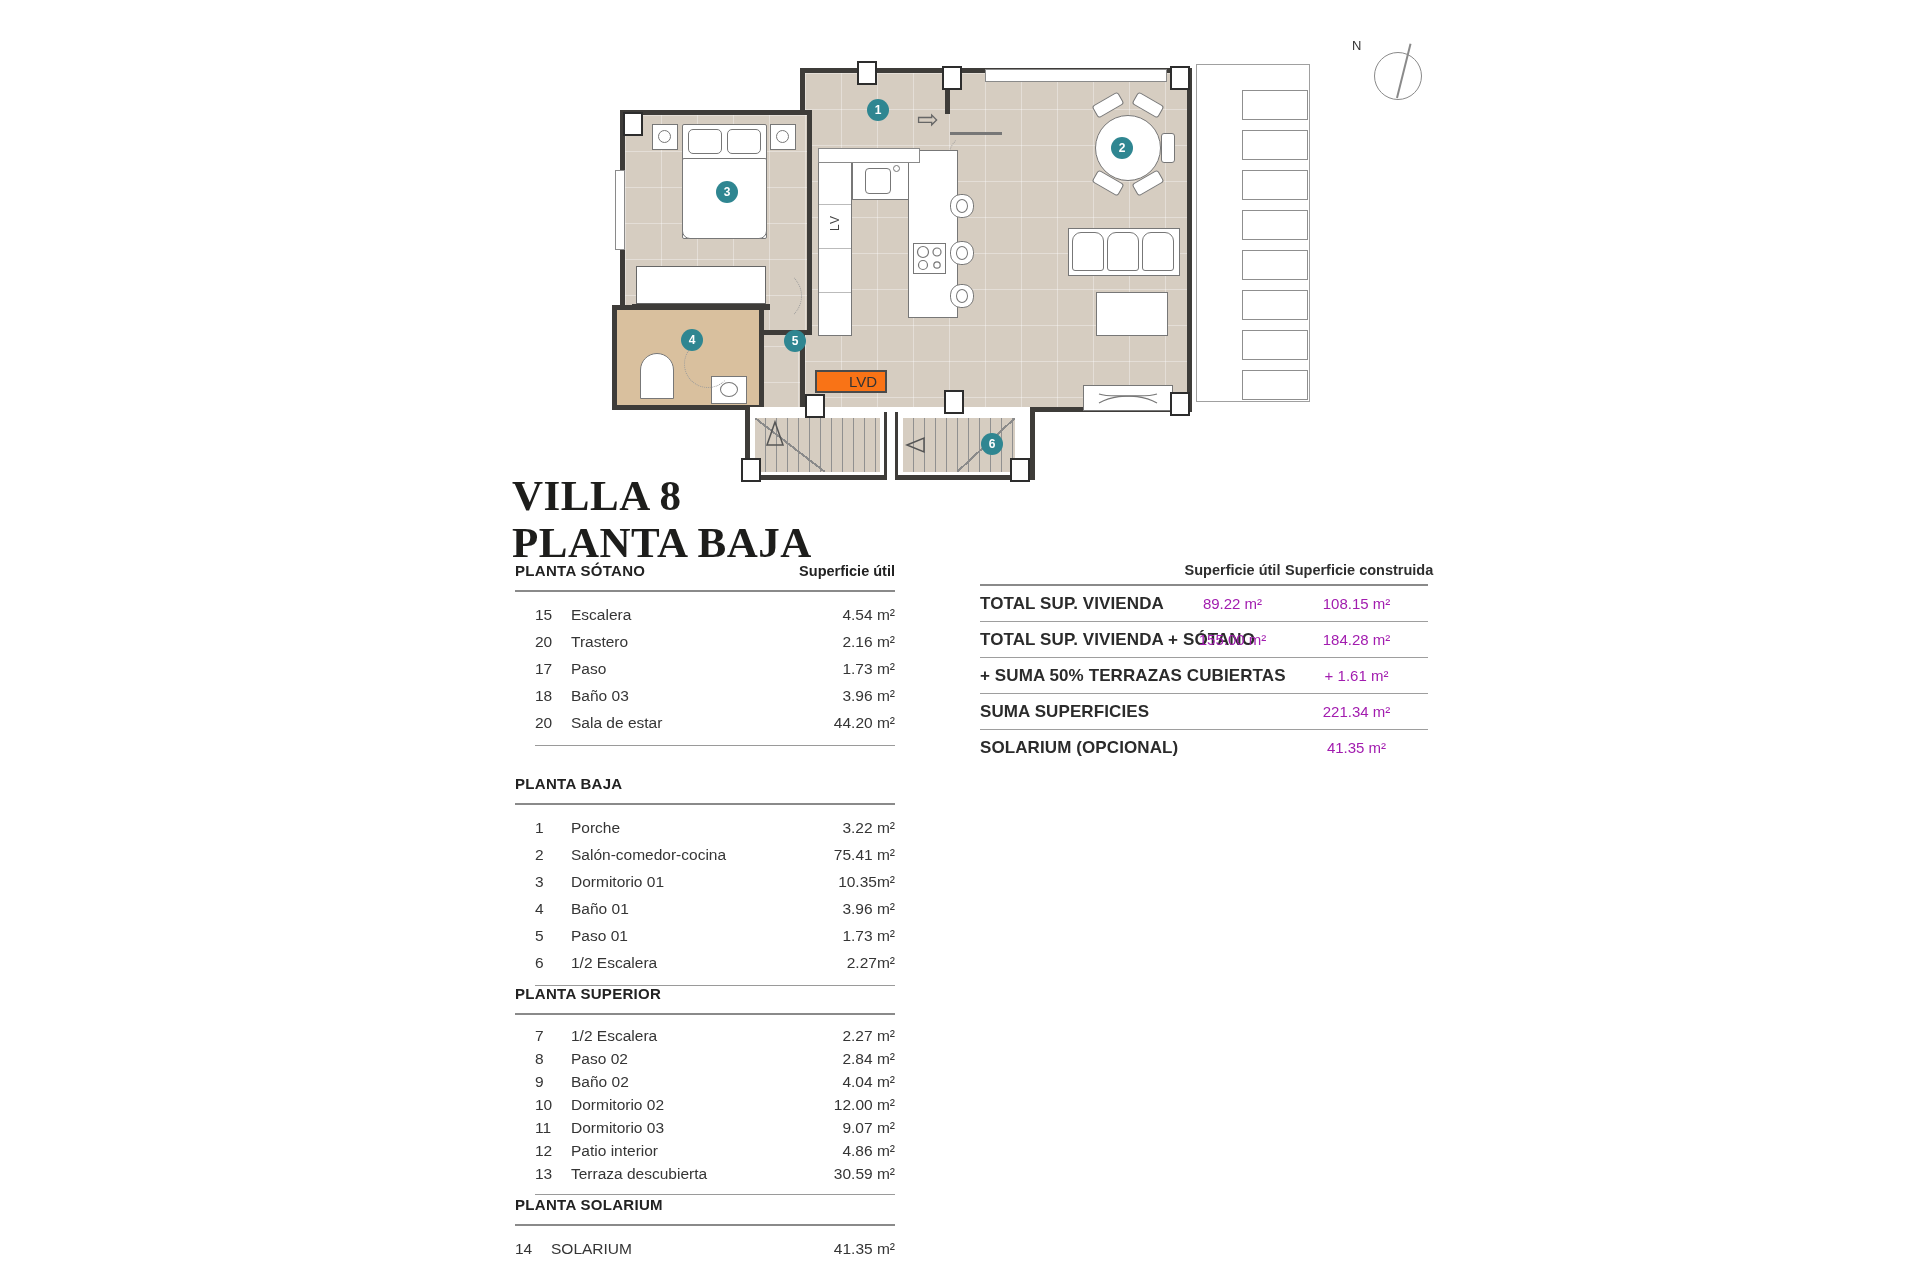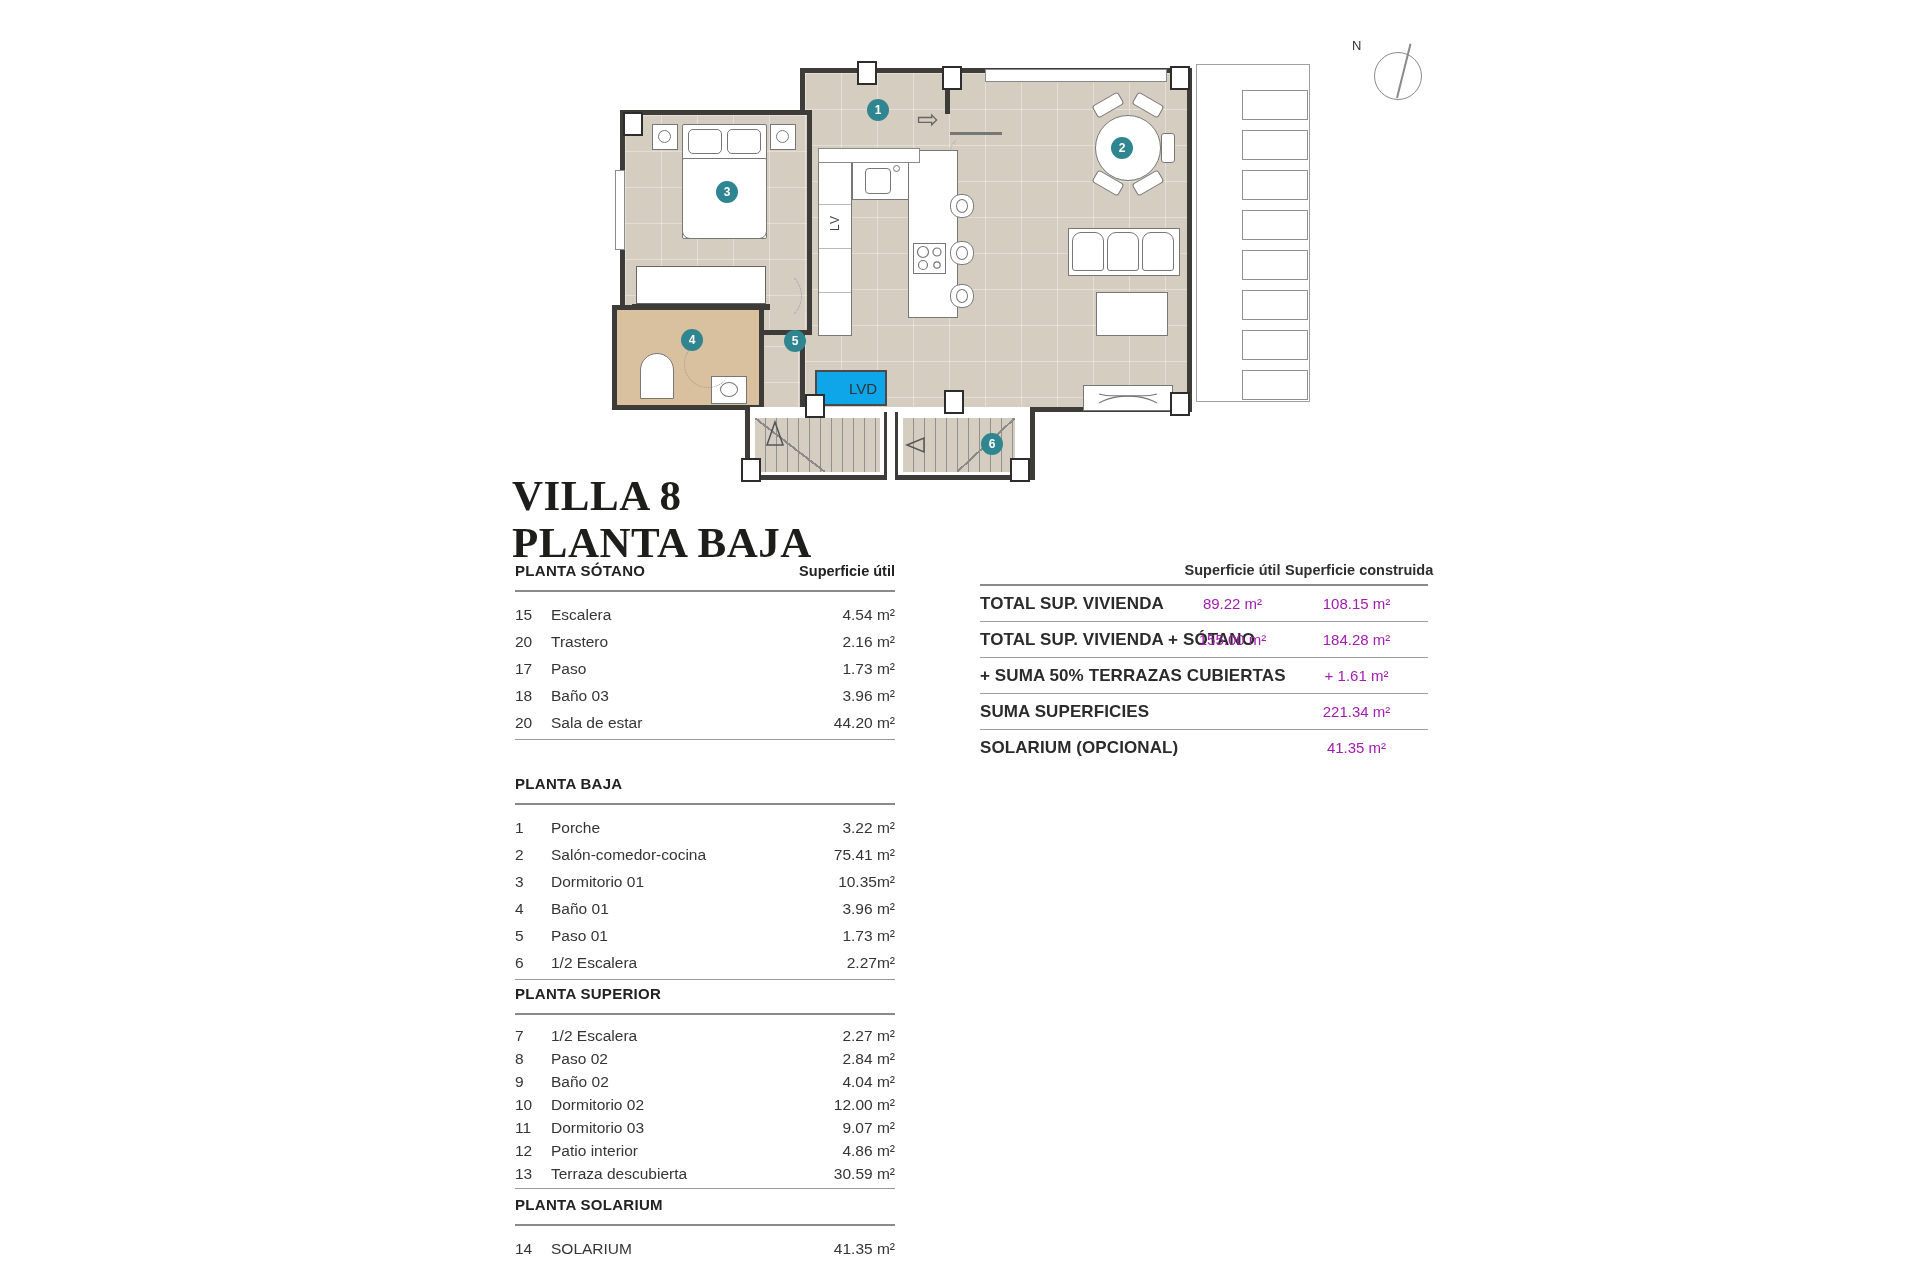--- a/index.html
+++ b/index.html
@@ -9,21 +9,21 @@
   
   #title{left:512px;top:472px;font-family:"Liberation Serif",serif;font-weight:700;
          font-size:43px;line-height:47px;color:#1d1d1b;letter-spacing:.5px;}
   
   .rt{left:515px;width:380px;}
   .rt-head{display:flex;justify-content:space-between;align-items:flex-end;
            border-bottom:2px solid #8a8a8a;padding-bottom:11px;}
   .rt-title{font-size:15px;font-weight:700;letter-spacing:.3px;color:#222;}
   .rt-valhead{font-size:14.5px;font-weight:700;color:#222;}
   .rt-rows{padding-top:9px;}
-  .rt-rows.lined{border-bottom:1.5px solid #9a9a9a;padding-bottom:3px;}
+  .rt-rows.lined{border-bottom:1.5px solid #9a9a9a;padding-bottom:9px;margin-left:20px;}
   .rt-row{display:grid;grid-template-columns:36px 1fr auto;height:27px;align-items:center;
           font-size:15.5px;color:#353535;}
   .rt-tight .rt-row{height:23px;}
   .rt-value{text-align:right;}
   
   #summary{left:980px;top:562px;width:448px;}
   .sm-head{display:grid;grid-template-columns:200px 105px 143px;padding-bottom:6px;
            border-bottom:2px solid #8a8a8a;}
   .sm-head span{font-size:14.5px;font-weight:700;text-align:center;white-space:nowrap;}
   .sm-row{display:grid;grid-template-columns:200px 105px 143px;height:35px;align-items:center;
@@ -171,21 +171,21 @@
     <div class="abs furn" style="left:484px;top:234px;width:72px;height:44px;"></div>
     <div class="abs furn" style="left:471px;top:327px;width:90px;height:26px;display:flex;align-items:center;justify-content:center;">
       <svg width="70" height="16" viewBox="0 0 70 16">
         <g fill="none" stroke="#777" stroke-width="1.2">
           <path d="M6,13 C28,1 50,9 64,4"></path>
             <path d="M64,13 C42,1 20,9 6,4"></path>
         </g>
       </svg>
     </div>
 
-    <div class="abs" style="left:203px;top:312px;width:72px;height:36px;background:#0ea5e9;border:2px solid #4a4a4a;display:flex;align-items:center;justify-content:flex-end;padding-right:8px;">
+    <div class="abs" style="left:203px;top:312px;width:72px;height:23px;background:#f97316;border:2px solid #4a4a4a;display:flex;align-items:center;justify-content:flex-end;padding-right:8px;">
       <span style="font-size:15px;color:#333;">LVD</span>
     </div>
 
     <div class="abs treads" style="left:143px;top:360px;width:125px;height:54px;"></div>
     <div class="abs" style="left:143px;top:360px;width:70px;height:54px;background:linear-gradient(to top right,transparent calc(50% - 1px),#8a8a8a calc(50% - 1px),#8a8a8a calc(50% + 1px),transparent calc(50% + 1px));"></div>
     <svg class="abs" style="left:152px;top:362px;" width="22" height="30" viewBox="0 0 22 30">
       <polygon points="11,2 3,25 19,25" fill="none" stroke="#555" stroke-width="1.5"></polygon>
     </svg>
     <div class="abs" style="left:272px;top:354px;width:14px;height:68px;background:#fff;border-left:3px solid #3e3c39;border-right:3px solid #3e3c39;"></div>
     <div class="abs treads" style="left:291px;top:360px;width:112px;height:54px;"></div>

